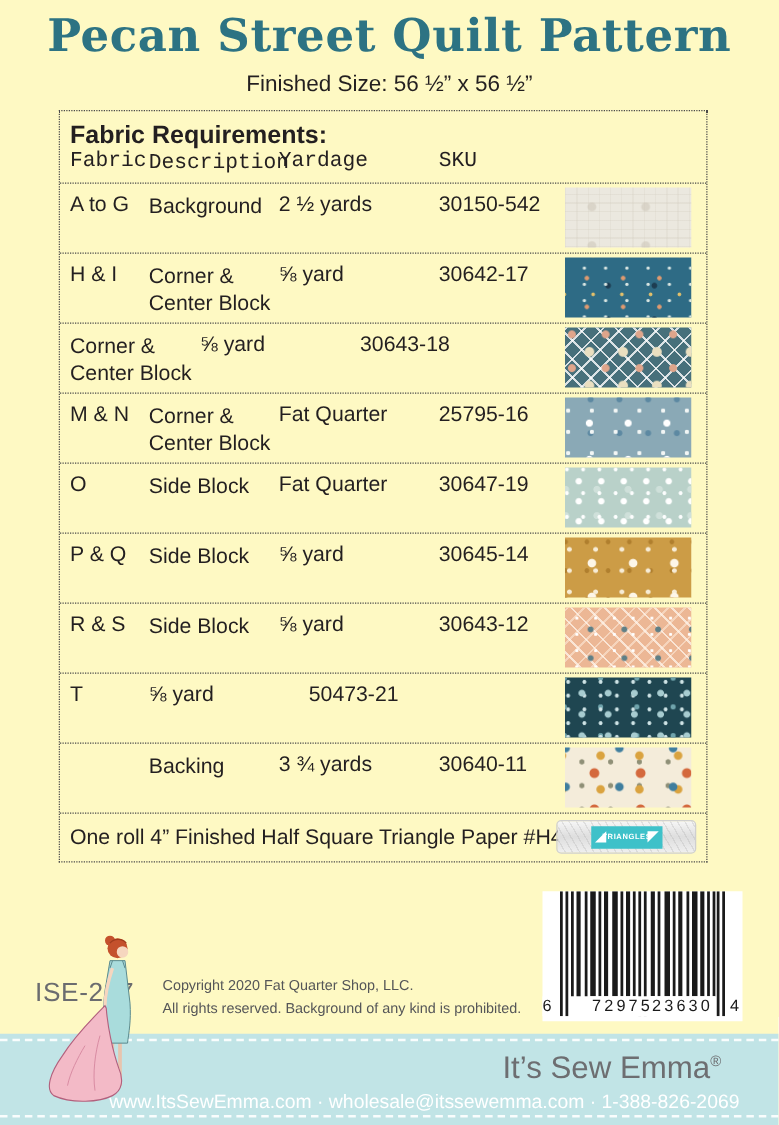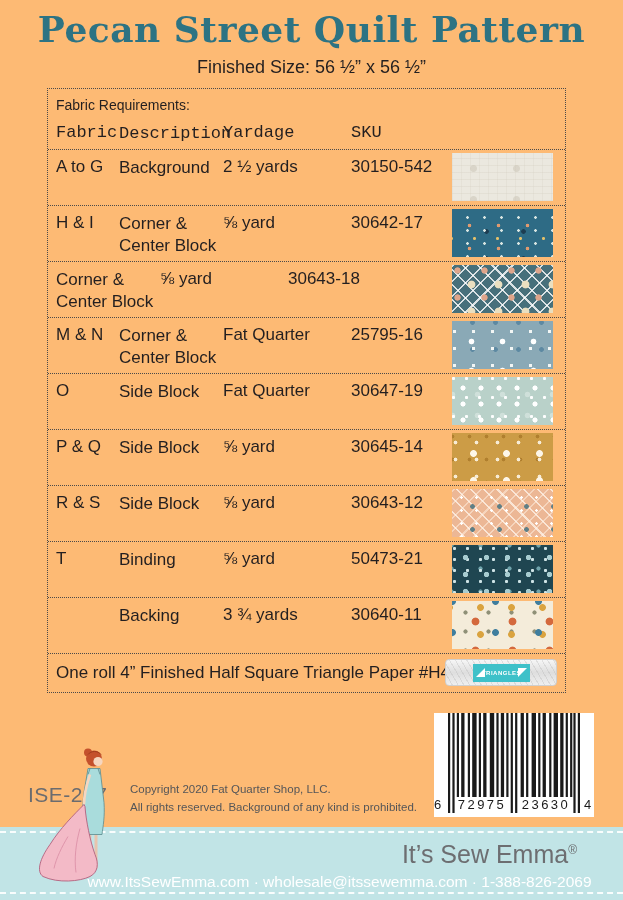--- a/index.html
+++ b/index.html
@@ -1,38 +1,38 @@
 <!DOCTYPE html>
 <html><head>
 <meta charset="utf-8">
 <style>
   * { margin:0; padding:0; box-sizing:border-box; }
   html,body { background:#fff; }
   .page {
-    position:relative; width:623px; height:900px; background:#fdba74;
+    position:relative; width:623px; height:900px; background:#fef9c3;
     font-family:"Liberation Sans","DejaVu Sans",sans-serif; color:#231f20;
     overflow:hidden; margin:0 auto;
   }
   
   .title {
     position:absolute; top:8px; left:0; width:100%;
     text-align:center; font-family:"DejaVu Serif",serif;
     font-weight:700; font-size:36px; color:#2d7383; letter-spacing:.5px;
   }
   .subtitle {
     position:absolute; top:57px; left:0; width:100%;
     text-align:center; font-size:18px; color:#231f20;
   }
   
   .fr-table {
     position:absolute; left:47px; top:88px; width:519px;
     border:1px dotted #4a4a4a; font-size:17px;
   }
   .fr-head { border-bottom:1px dotted #4a4a4a; padding:8px 0 5px 8px; }
-  .fr-heading { font-weight:normal; font-size:14px; margin-bottom:10px; }
+  .fr-heading { font-weight:bold; font-size:20px; margin-bottom:0; }
   .cols { display:flex;font-family:Liberation Mono, monospace; }
   .c-fabric { width:63px; }
   .c-desc   { width:104px; line-height:1.25; }
   .c-yard   { width:128px; }
   .c-sku    { width:102px; }
   .fr-row {
     position:relative; display:flex; height:56px;
     border-bottom:1px dotted #4a4a4a; padding:7px 0 0 8px;
   }
   .fr-row.last { border-bottom:1px dotted #4a4a4a; }
@@ -122,21 +122,21 @@
     content:""; position:absolute; top:4px; width:0; height:0;
     border-style:solid;
   }
   .tp-label::before { left:3px;  border-width:0 0 9px 9px; border-color:transparent transparent #ffffff transparent; }
   .tp-label::after  { right:3px; border-width:9px 9px 0 0;  border-color:#ffffff transparent transparent transparent; }
   
   .barcode { position:absolute; left:434px; top:713px; width:160px; height:104px; background:#fff; }
   .barcode svg { position:absolute; left:14px; top:0; }
   .bd { position:absolute; top:84px; font-size:13px; color:#1a1a1a; background:#fff; line-height:16px; }
   .bd-l  { left:0; }
-  .bd-g1 { left:22px; width:52px; text-align:center; letter-spacing:2.5px; }
+  .bd-g1 { left:38px; width:52px; text-align:center; letter-spacing:2.5px; }
   .bd-g2 { left:86px; width:52px; text-align:center; letter-spacing:2.5px; }
   .bd-r  { left:150px; }
   
   .item-number { position:absolute; left:28px; top:783px; font-size:21px; color:#6b6c6f; letter-spacing:.5px; }
   .copyright { position:absolute; left:130px; top:780px; font-size:11.5px; color:#555658; line-height:18px; }
   .figure-illustration { position:absolute; left:28px; top:744px; z-index:3; }
   
   .band { position:absolute; left:0; top:827px; width:623px; height:73px; background:#c1e4e6; z-index:1; }
   .band::before, .band::after {
     content:""; position:absolute; left:0; right:0;
@@ -215,21 +215,20 @@
     </div>
     <div class="fr-row">
       <span class="c-fabric">R &amp; S</span>
       <span class="c-desc">Side Block</span>
       <span class="c-yard">⅝ yard</span>
       <span class="c-sku">30643-12</span>
       <div class="swatch sw-6"></div>
     </div>
     <div class="fr-row">
       <span class="c-fabric">T</span>
-      <span class="c-desc">Binding</span>
       <span class="c-yard">⅝ yard</span>
       <span class="c-sku">50473-21</span>
       <div class="swatch sw-7"></div>
     </div>
     <div class="fr-row last">
       <span class="c-fabric"></span>
       <span class="c-desc">Backing</span>
       <span class="c-yard">3 ¾ yards</span>
       <span class="c-sku">30640-11</span>
       <div class="swatch sw-8"></div>

